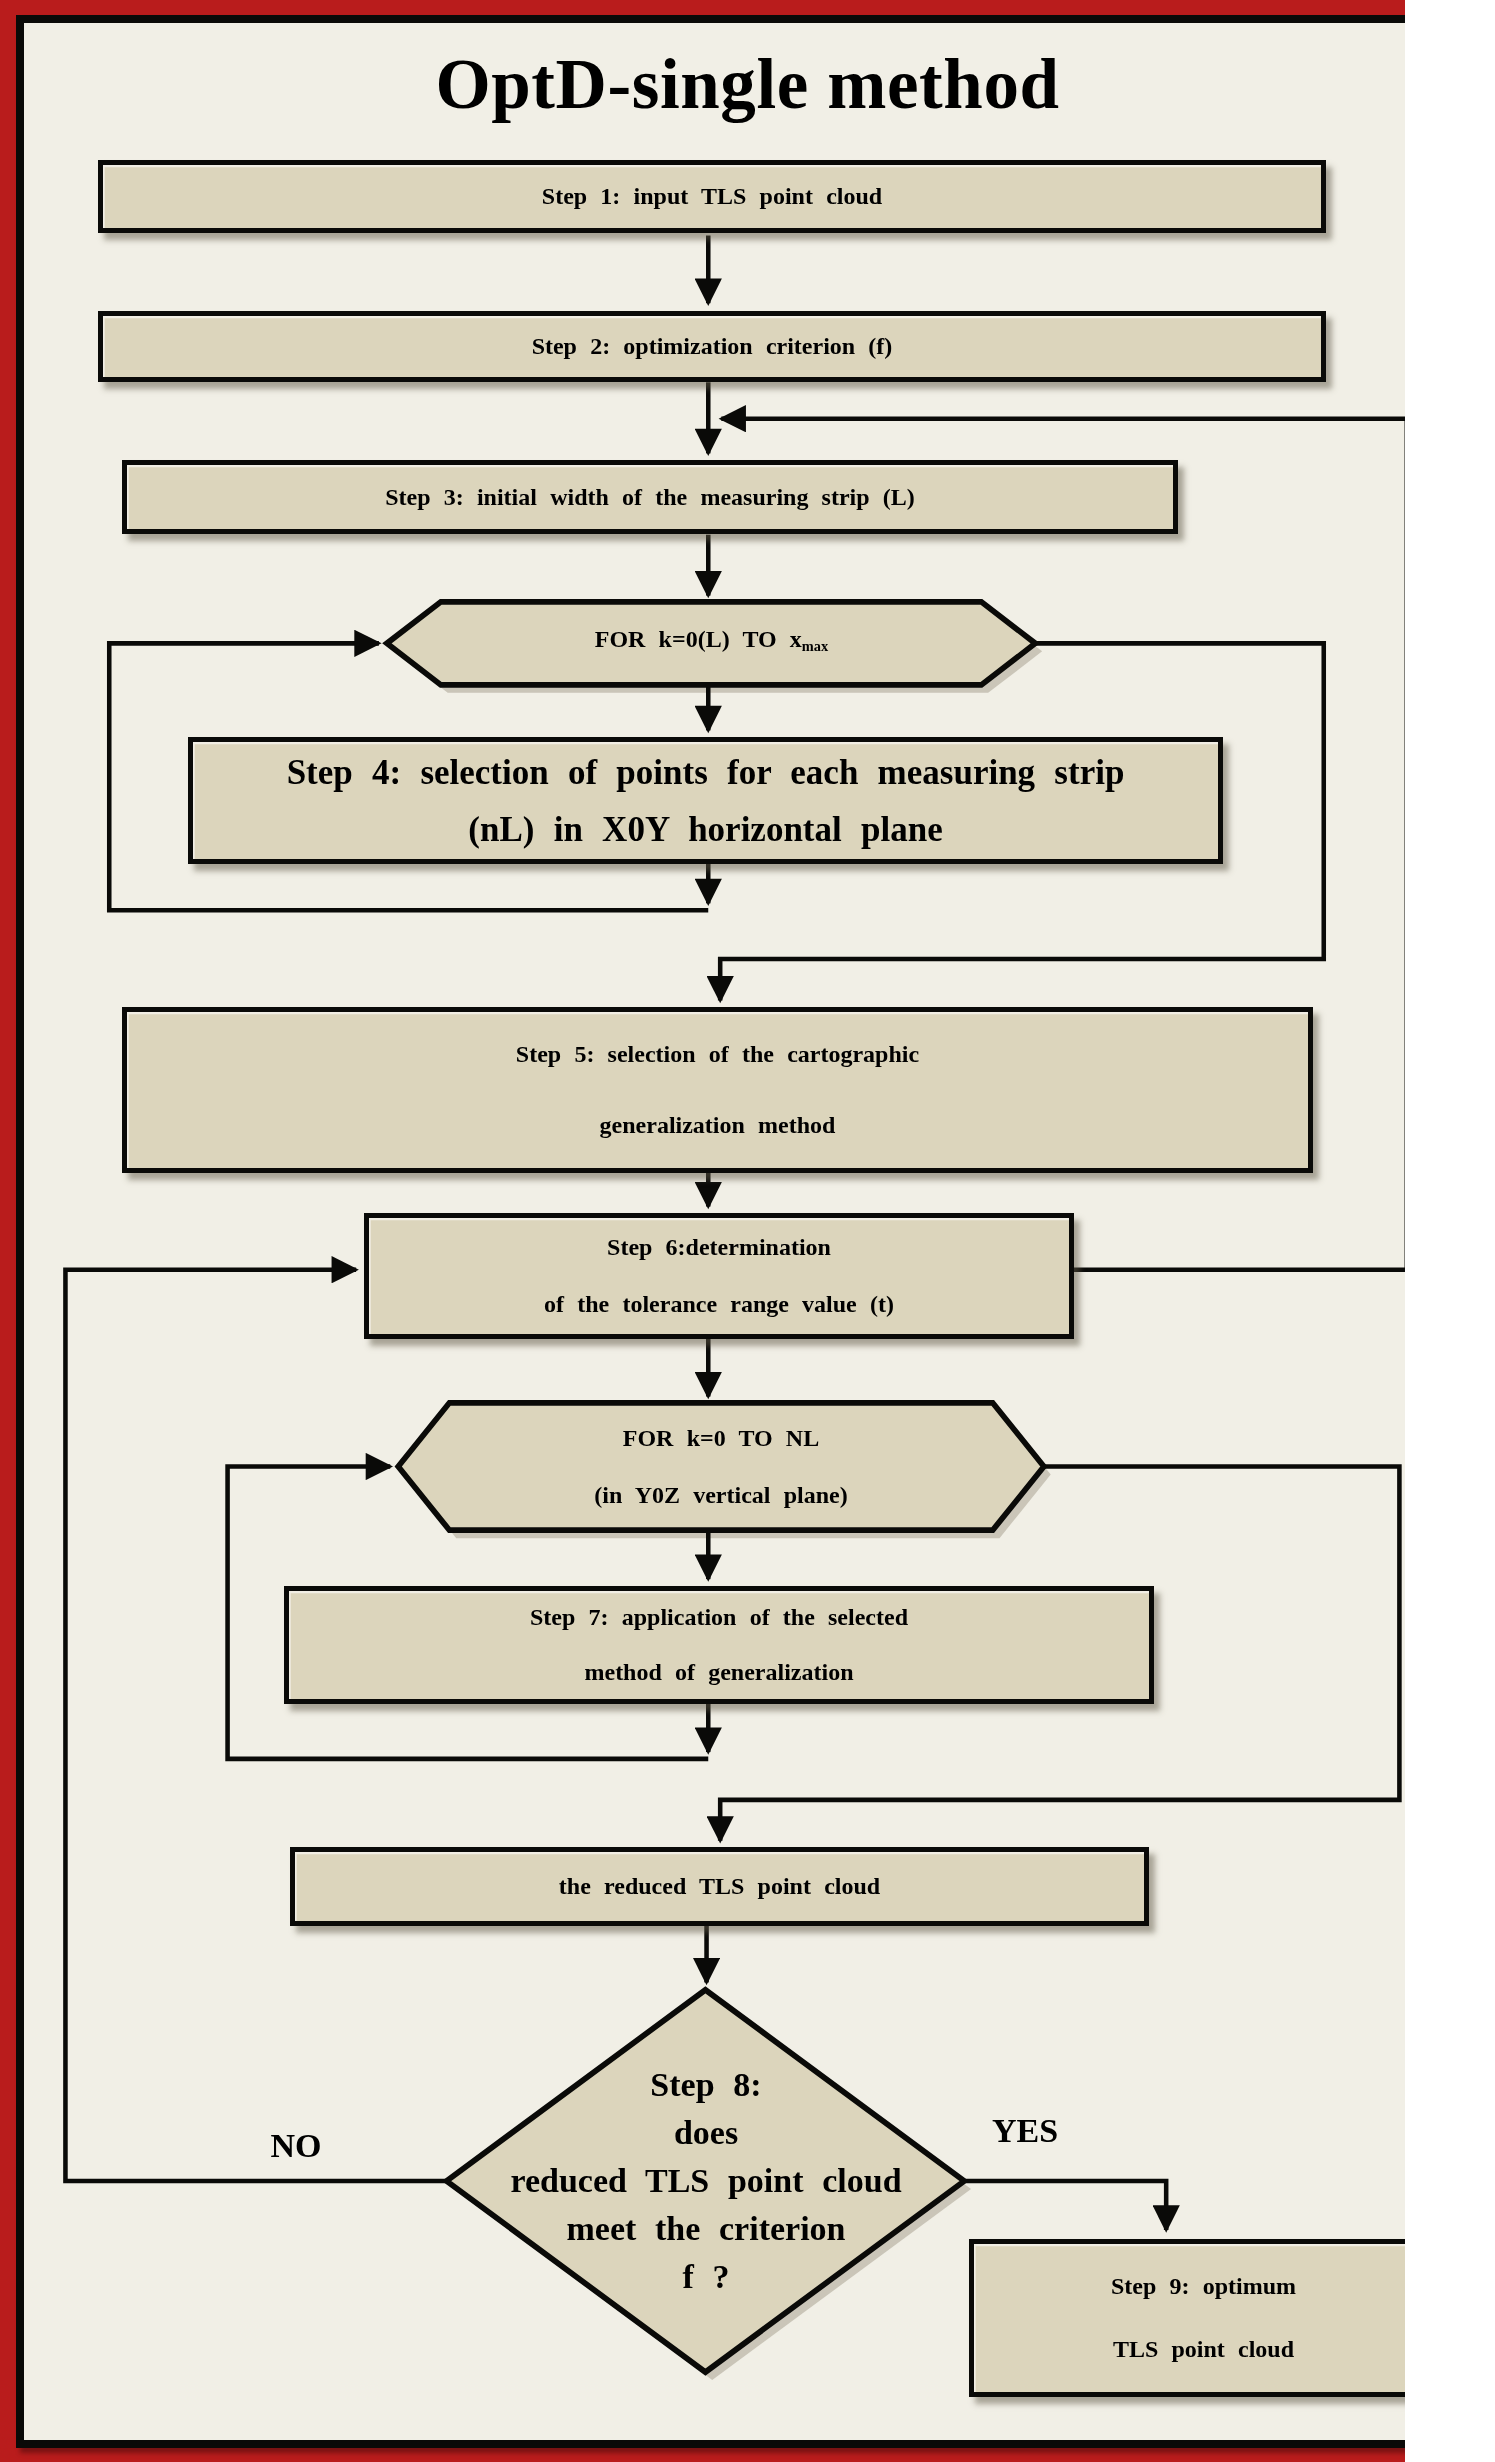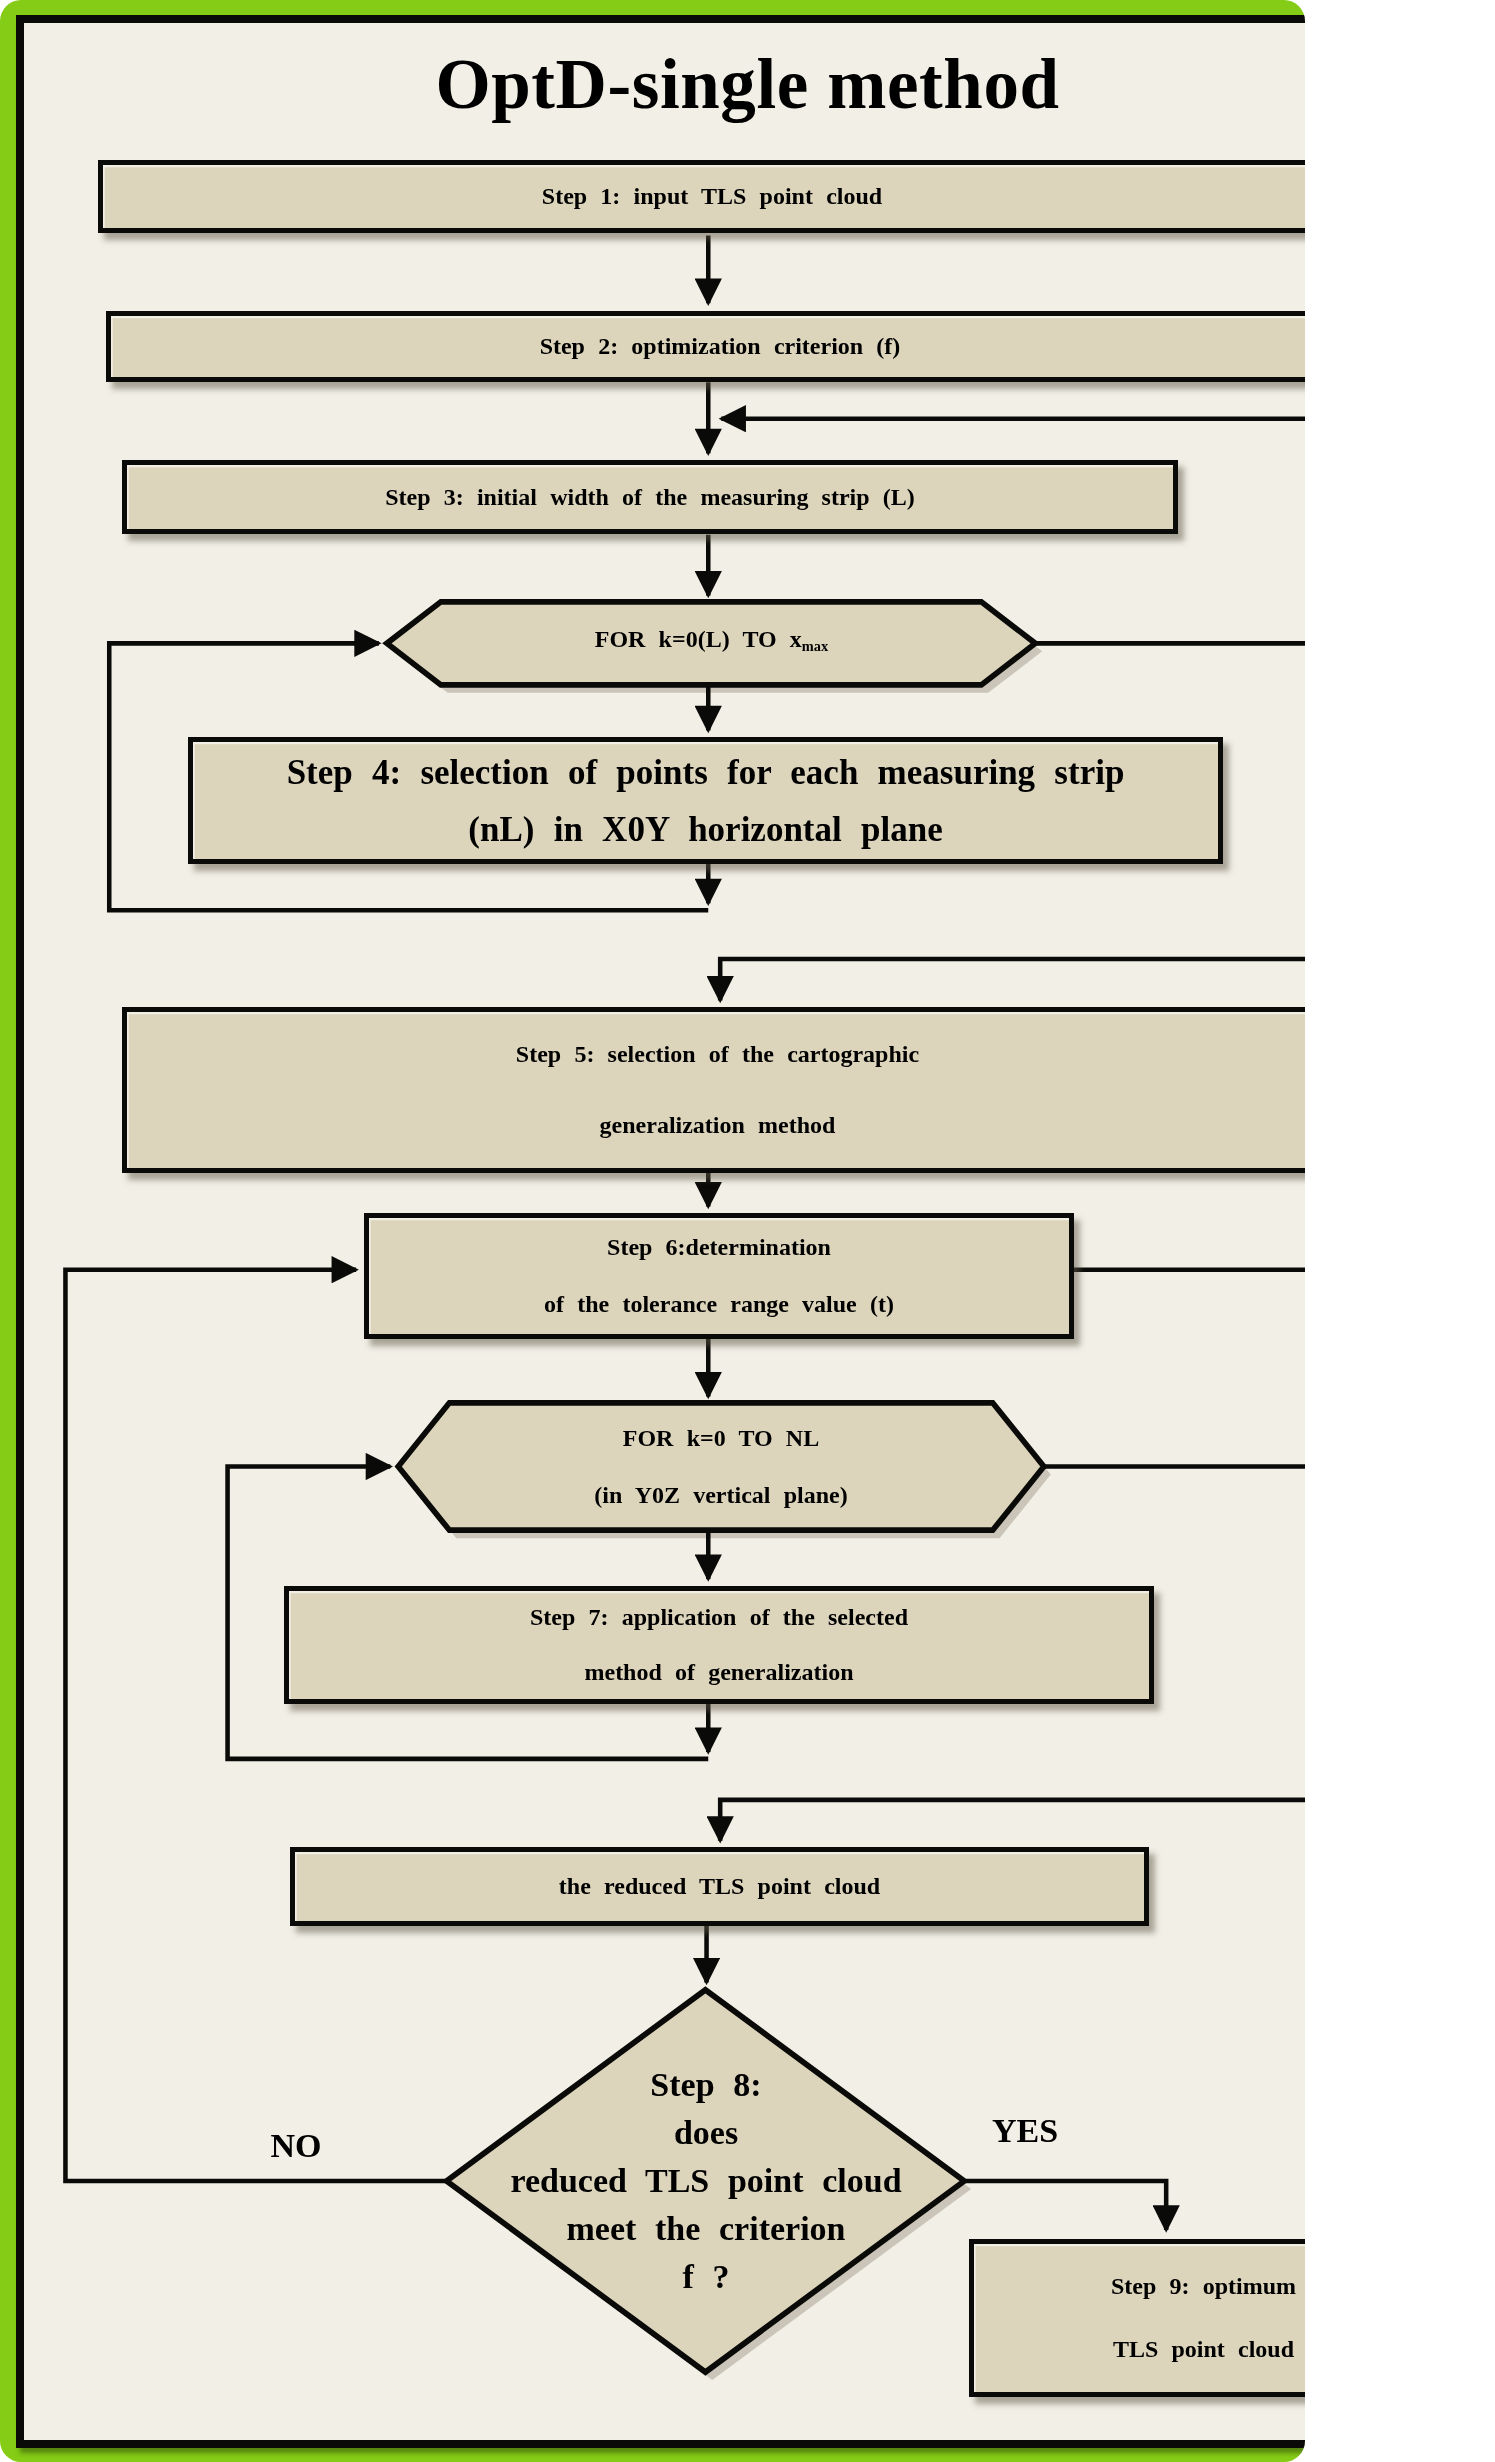--- a/index.html
+++ b/index.html
@@ -3,21 +3,21 @@
 <meta charset="utf-8">
 <style>
   :root {
     --bg: #f1efe6;
     --fill: #dcd5bc;
     --line: #0a0a08;
   }
   * { box-sizing: border-box; margin: 0; padding: 0; }
   html, body { width: 1495px; height: 2462px; background: #ffffff; }
   body { font-family: "Liberation Serif", "DejaVu Serif", serif; font-weight: bold; color: #000; }
-  .stage { position: relative; width: 1305px; height: 2462px; background: #84cc16; overflow: hidden; border-radius: 21px; }
+  .stage { position: relative; width: 1405px; height: 2462px; background: #b91c1c; overflow: hidden; }
 
   .frame {
     position: absolute; left: 16px; top: 15px; width: 1463px; height: 2433px;
     border: 8px solid var(--line); background: var(--bg);
     box-shadow: 4px 5.1px 4.6px rgba(0,0,0,0.35);
   }
 
   .title {
     position: absolute; left: 0; top: 44px; width: 1495px;
     text-align: center; font-size: 71px; letter-spacing: 0.6px;
@@ -35,21 +35,21 @@
     box-shadow: 5.7px 6.8px 5.7px rgba(95,90,72,0.5), inset 1.7px 2.3px 0 rgba(255,255,255,0.6);
   }
   .shape-text {
     position: absolute; background: transparent; border: none;
     display: flex; flex-direction: column; align-items: center; justify-content: center;
     text-align: center;
   }
   .line { white-space: nowrap; word-spacing: 0.3em; font-size: 24px; line-height: 55px; }
 
   .box-step1     { left: 98px;  top: 160px;  width: 1228px; height: 73px; }
-  .box-step2    { left: 98px;  top: 311px;  width: 1228px; height: 71px; margin-left: 8px; }
+  .box-step2    { left: 98px;  top: 311px;  width: 1228px; height: 71px; }
   .box-step3    { left: 122px;  top: 460px;  width: 1056px; height: 74px; }
   .box-step4    { left: 188px;  top: 737px; width: 1035px; height: 127px; }
   .box-step5    { left: 122px;  top: 1007px; width: 1191px; height: 166px; }
   .box-step6    { left: 364px;  top: 1213px; width: 710px; height: 126px; }
   .box-step7    { left: 284px;  top: 1586px; width: 870px; height: 118px; }
   .box-reduced  { left: 290px;  top: 1847px; width: 859px; height: 79px; }
   .box-step9    { left: 929px; top: 2239px; width: 469px;  height: 158px; margin-left: 40px; }
 
   .hex1-text    { left: 387px;  top: 602px; width: 649px; height: 83px; }
   .hex2-text    { left: 398px;  top: 1403px; width: 646px; height: 127px; }

